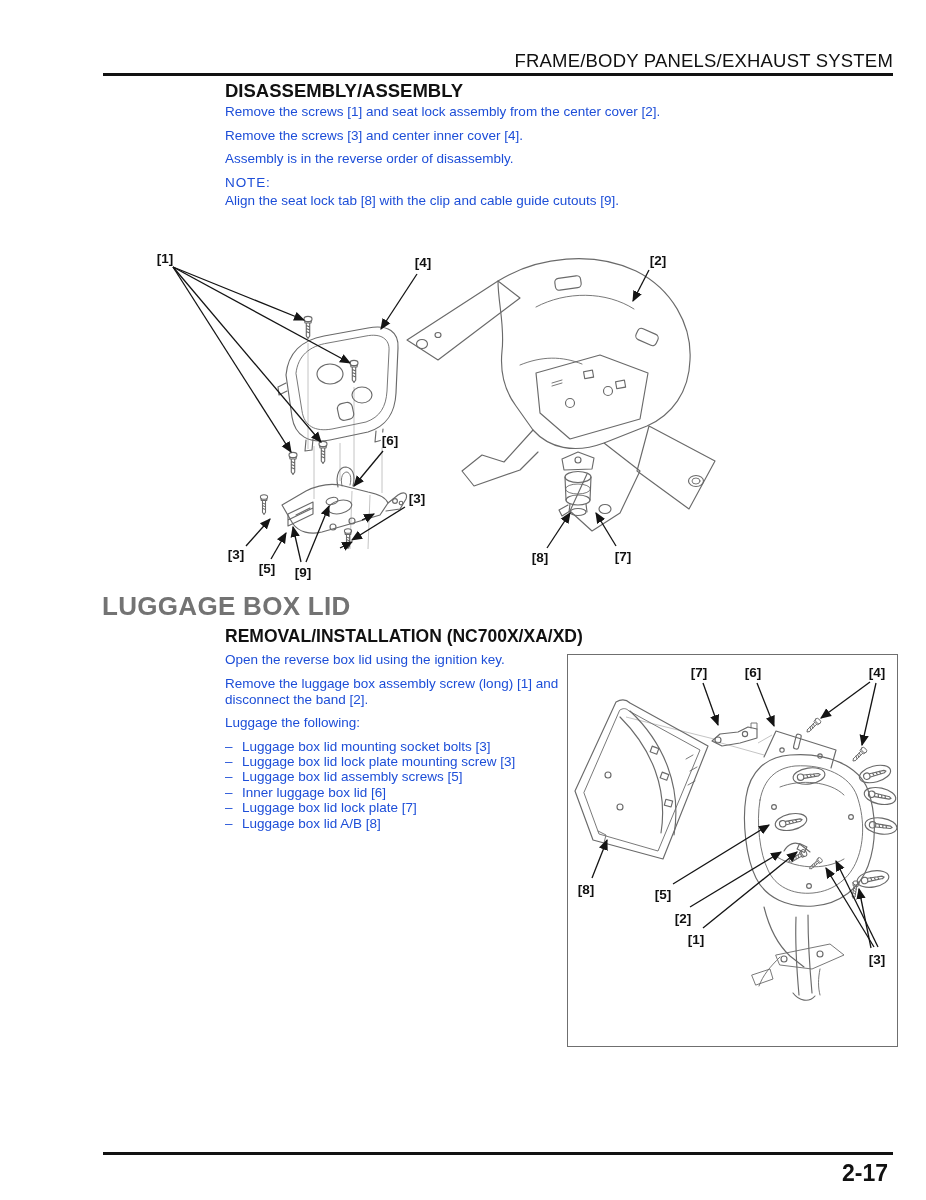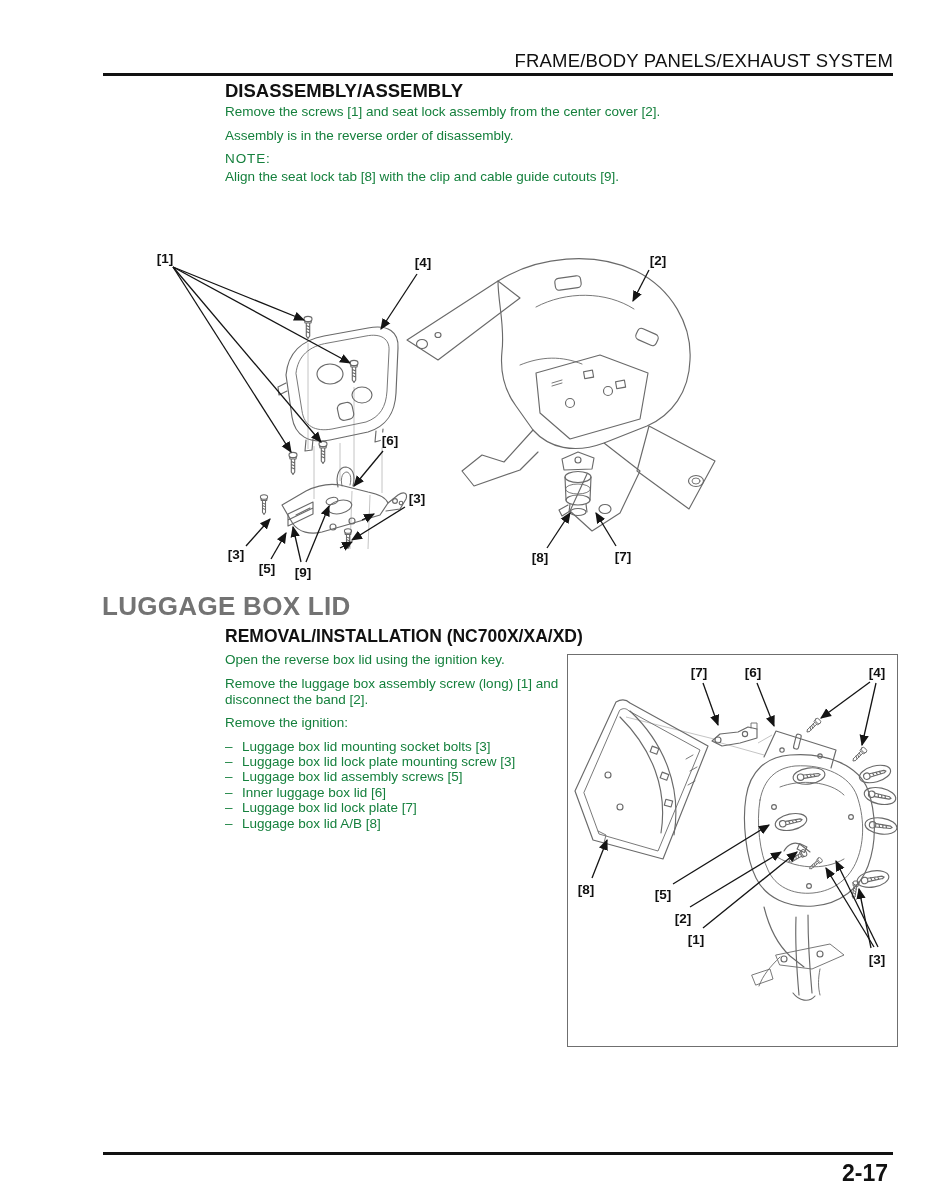--- a/index.html
+++ b/index.html
@@ -5,21 +5,21 @@
   html,body{margin:0;padding:0;background:#fff;}
   .page{position:relative;width:926px;height:1200px;background:#ffffff;overflow:hidden;
         font-family:"Liberation Sans",sans-serif;color:#1a1a1a;}
   .hdr-title{position:absolute;left:0;right:33px;top:50px;text-align:right;
         font-size:18.5px;font-weight:400;letter-spacing:.2px;color:#111;}
   .rule{position:absolute;left:103px;width:790px;background:#111;}
   .rule.top{top:73px;height:3px;}
   .rule.bottom{top:1152px;height:3px;}
   .h2{position:absolute;font-size:18.5px;font-weight:700;color:#111;white-space:nowrap;}
   .h1-big{position:absolute;left:102px;top:591px;font-size:26px;font-weight:700;letter-spacing:.3px;color:#737373;}
-  .txtcol{position:absolute;font-size:13.5px;line-height:16px;color:#15803d;}
+  .txtcol{position:absolute;font-size:13.5px;line-height:16px;color:#1d4ed8;}
   .txtcol p{margin:0 0 7.5px 0;}
   .note-label{letter-spacing:.9px;margin-bottom:2px !important;}
   .list{margin-top:1px;}
   .li{display:flex;line-height:15.4px;}
   .li .dash{width:17px;flex:0 0 17px;}
   .diagram{position:absolute;}
   .diagram svg{position:absolute;left:0;top:0;}
   .lbl{position:absolute;transform:translate(-50%,-50%);font-size:13.5px;font-weight:700;
        color:#111;white-space:nowrap;background:#fff;padding:0 1px;}
   .pagenum{position:absolute;right:38px;top:1160px;font-size:23px;font-weight:700;color:#111;text-align:right;}
@@ -34,20 +34,21 @@
 
 <div class="page">
 
   <div class="hdr-title">FRAME/BODY PANELS/EXHAUST SYSTEM</div>
   <div class="rule top"></div>
 
   <div class="h2" style="left:225px;top:80px;">DISASSEMBLY/ASSEMBLY</div>
 
   <div class="txtcol" style="left:225px;top:104px;width:600px;">
     <p>Remove the screws [1] and seat lock assembly from the center cover [2].</p>
+    <p>Remove the screws [3] and center inner cover [4].</p>
     <p>Assembly is in the reverse order of disassembly.</p>
     <p class="note-label">NOTE:</p>
     <p>Align the seat lock tab [8] with the clip and cable guide cutouts [9].</p>
   </div>
 
   <div class="diagram" style="left:100px;top:243px;width:648px;height:350px;">
     <svg width="648" height="350" viewBox="0 0 648 350">
       <defs>
         <marker id="ah1" viewBox="0 0 10 10" refX="8.5" refY="5" markerWidth="9" markerHeight="9" orient="auto">
           <path d="M0,1 L9.5,5 L0,9 Z" fill="#141414"></path>
@@ -159,21 +160,21 @@
     <span class="lbl" style="left:440px;top:314px;">[8]</span>
     <span class="lbl" style="left:523px;top:313px;">[7]</span>
   </div>
 
   <div class="h1-big">LUGGAGE BOX LID</div>
   <div class="h2" style="left:225px;top:626px;font-size:17.5px;">REMOVAL/INSTALLATION (NC700X/XA/XD)</div>
 
   <div class="txtcol" style="left:225px;top:652px;width:345px;">
     <p>Open the reverse box lid using the ignition key.</p>
     <p>Remove the luggage box assembly screw (long) [1] and disconnect the band [2].</p>
-    <p>Remove the ignition:</p>
+    <p>Luggage the following:</p>
     <div class="list">
       <div class="li">
           <span class="dash">–</span>
           <span>Luggage box lid mounting socket bolts [3]</span>
         </div>
       <div class="li">
           <span class="dash">–</span>
           <span>Luggage box lid lock plate mounting screw [3]</span>
         </div>
       <div class="li">

